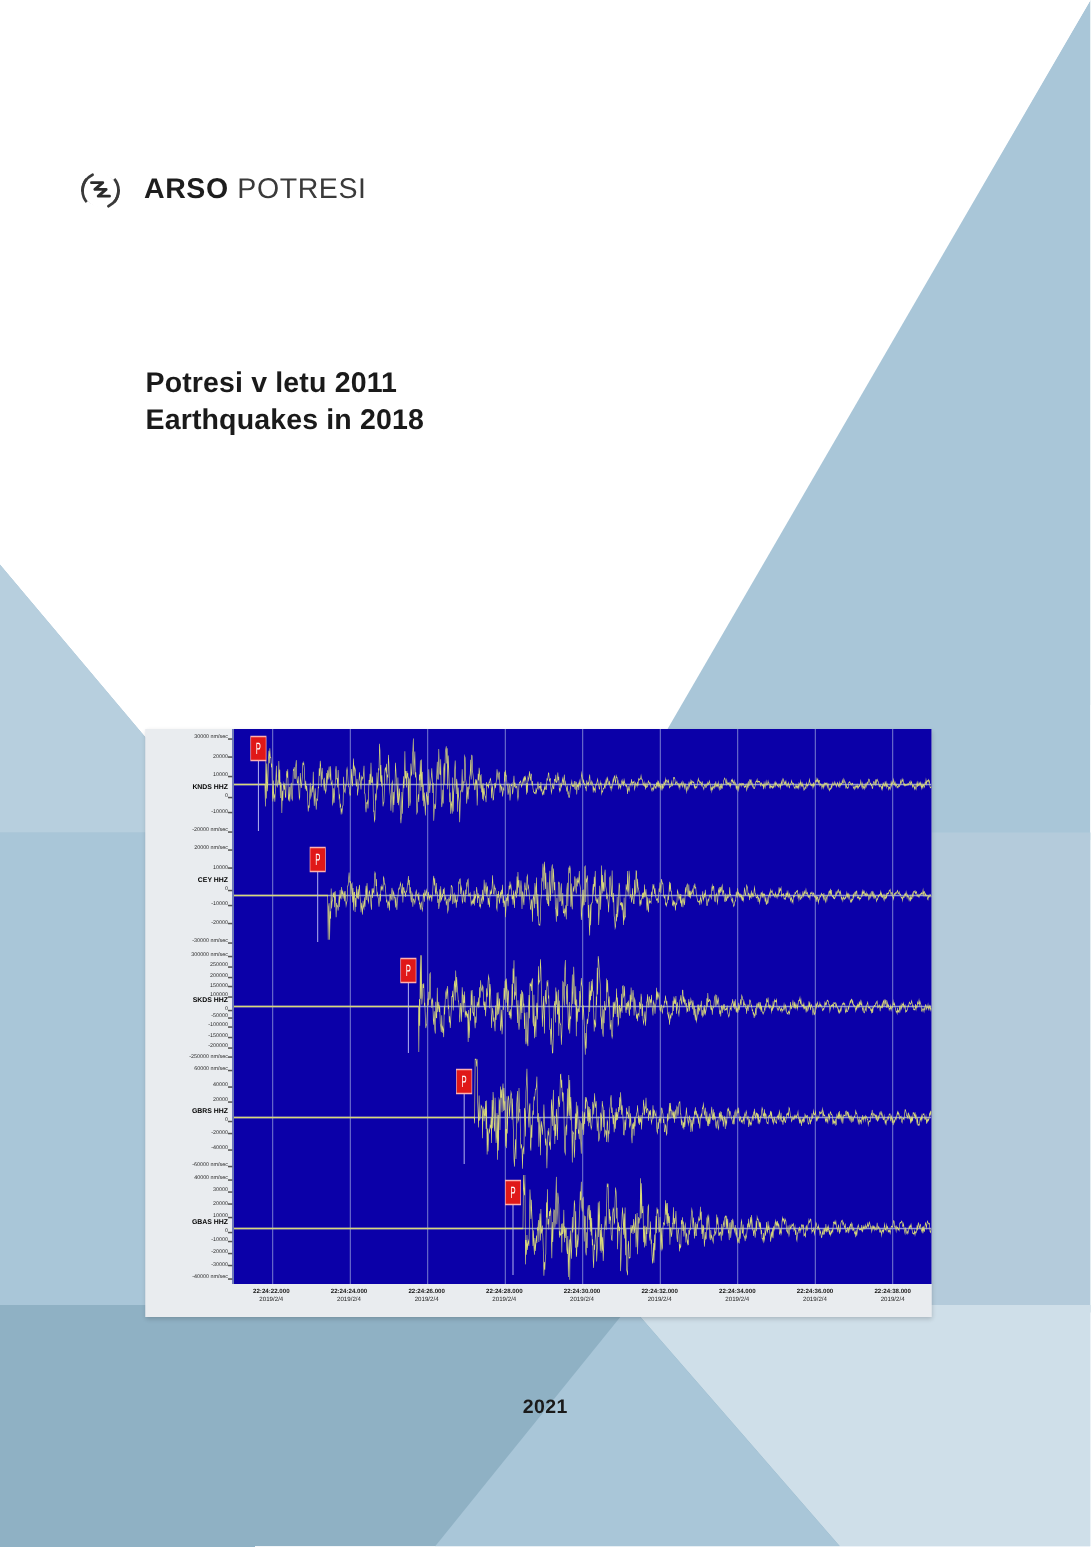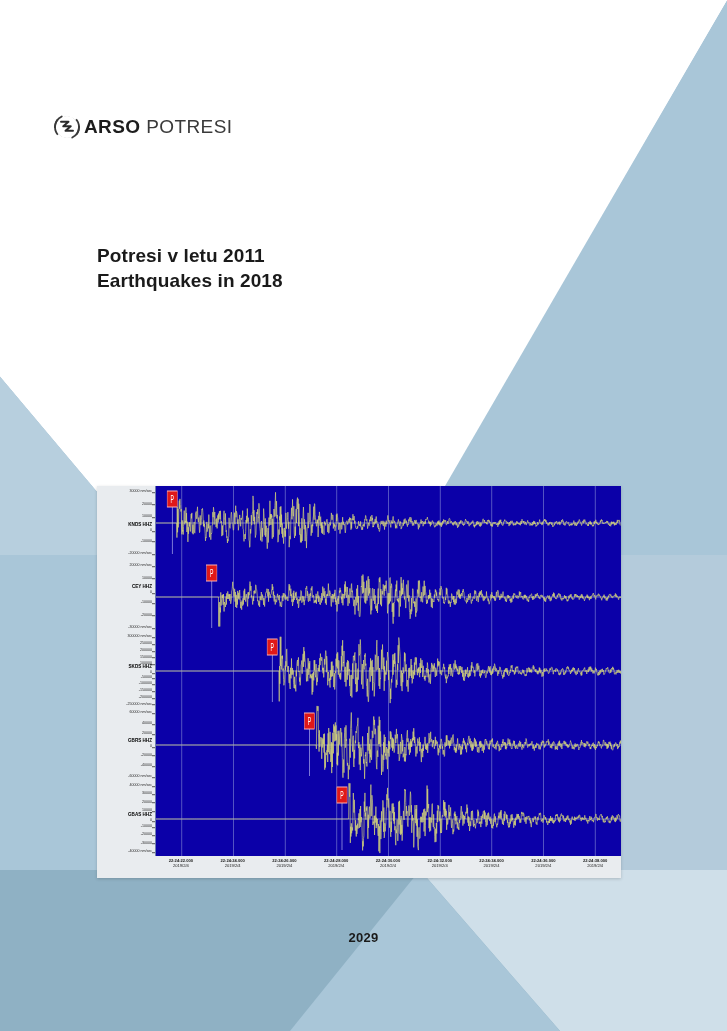--- a/index.html
+++ b/index.html
@@ -24,21 +24,21 @@
     width: 727px;
     height: 1031px;
   }
   
   .logo-row {
     position: absolute;
     left: 52px;
     top: 112px;
     display: flex;
     align-items: center;
-    gap: 2px;
+    gap: 14px;
   }
   .logo-mark {
     width: 30px;
     height: 30px;
     flex: 0 0 auto;
   }
   .logo-text {
     font-size: 19px;
     letter-spacing: 0.4px;
     color: #2b2b2b;
@@ -363,15 +363,15 @@
             <span class="t-date">2019/2/4</span>
           </div>
           <div class="x-tick" style="left: 94.4444%;">
             <span class="t-time">22:24:38.000</span>
             <span class="t-date">2019/2/4</span>
           </div>
         </div>
     </div>
   </div>
 
-  <div class="year">2029</div>
+  <div class="year">2021</div>
 
 </div>
 
 </body></html>

